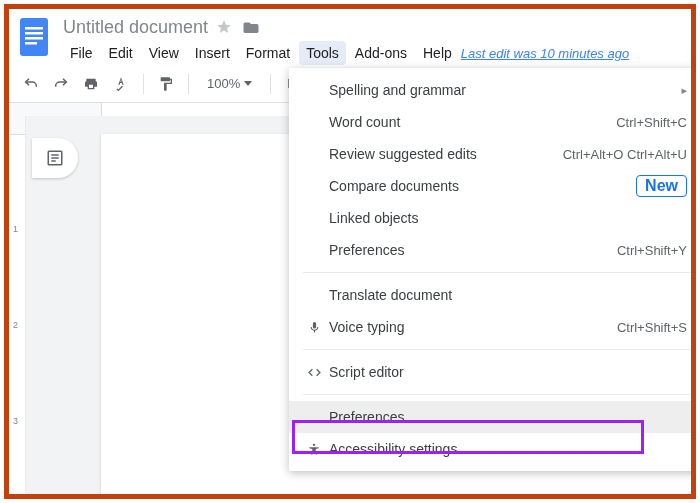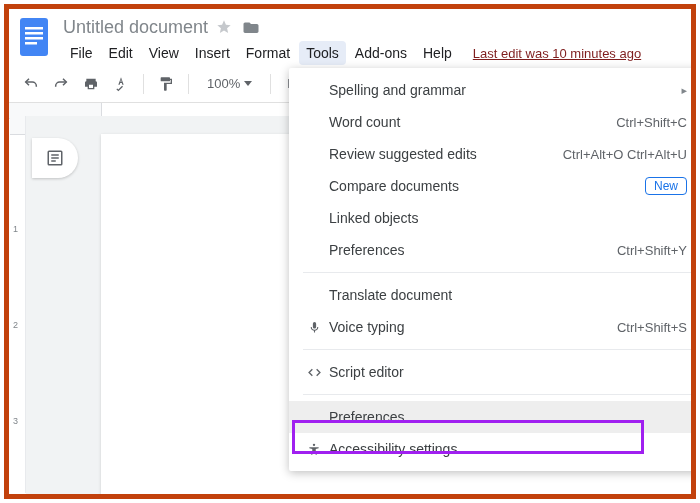--- a/index.html
+++ b/index.html
@@ -11,21 +11,21 @@
 .doc-icon { width: 36px; height: 44px; margin-right: 8px; margin-top: 2px; }
 .title-area { flex: 1; }
 .title-row { display: flex; align-items: center; gap: 8px; height: 24px; }
 .doc-title { font-size: 18px; color: #80868b; }
 .title-icons { color: #bdc1c6; display: flex; gap: 10px; align-items: center; }
 
 
 .menubar { display: flex; align-items: center; gap: 2px; margin-top: 2px; font-size: 14px; color: #202124; }
 .menubar .item { padding: 4px 7px; border-radius: 4px; cursor: pointer; }
 .menubar .item.open { background: #e6ecf7; }
-.last-edit { margin-left: 12px; color: #7f1d1d; text-decoration: underline; font-size: 13px; }
+.last-edit { color: #3b82f6; text-decoration: underline; font-size: 13px; font-style: italic; }
 
 
 .toolbar { display: flex; align-items: center; padding: 4px 10px; border-bottom: 1px solid #e0e0e0; height: 38px; gap: 6px; color: #5f6368; }
 .tb-btn { width: 24px; height: 24px; display: flex; align-items: center; justify-content: center; cursor: pointer; }
 .tb-sep { width: 1px; height: 20px; background: #e0e0e0; margin: 0 4px; }
 .zoom { font-size: 13px; padding: 0 8px; display: flex; align-items: center; gap: 4px; }
 .style-sel { font-size: 13px; padding: 0 6px; }
 .tb-right { margin-left: auto; display: flex; gap: 6px; align-items: center; }
 
 
@@ -41,21 +41,21 @@
 .outline-btn { position: absolute; left: 6px; top: 22px; width: 46px; height: 40px; background: #fff; border-radius: 0 22px 22px 0; box-shadow: 0 1px 3px rgba(0,0,0,0.2); display: flex; align-items: center; justify-content: center; color: #5f6368; }
 
 
 .dropdown { position: absolute; left: 280px; top: 59px; width: 416px; background: #fff; box-shadow: 0 2px 10px rgba(0,0,0,0.25); border-radius: 2px; padding: 6px 0; font-size: 14px; color: #3c4043; z-index: 10; }
 .dd-row { display: flex; align-items: center; height: 32px; padding: 0 18px 0 12px; cursor: pointer; position: relative; }
 .dd-icon { width: 26px; display: flex; justify-content: center; color: #5f6368; }
 .dd-label { flex: 1; padding-left: 2px; }
 .dd-short { color: #5f6368; font-size: 13px; }
 .dd-arrow { color: #80868b; font-size: 11px; }
 .dd-sep { height: 1px; background: #e8eaed; margin: 6px 14px; }
-.new-badge { border: 1px solid #1a73e8; color: #1a73e8; border-radius: 4px; padding: 1px 8px; font-size: 12px; font-weight: 400; }
+.new-badge { border: 1px solid #1a73e8; color: #1a73e8; border-radius: 4px; padding: 1px 8px; font-size: 16px; font-weight: 700; }
 .highlight { position: absolute; left: 283px; top: 411px; width: 352px; height: 34px; border: 3px solid #a020f0; pointer-events: none; z-index: 20; }
 .dd-row.pref { background: #eeeeee; }
 
 svg { display: block; }
 </style>
 </head>
 <body>
 
 <div class="frame">
 

